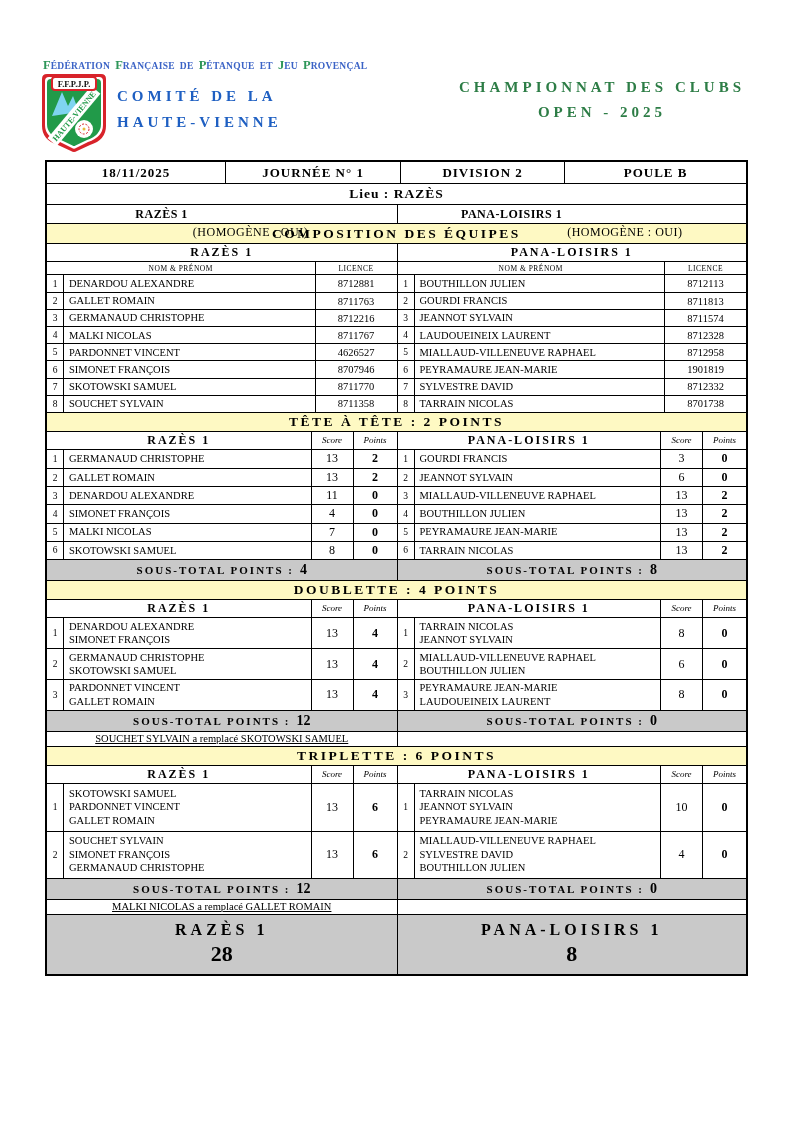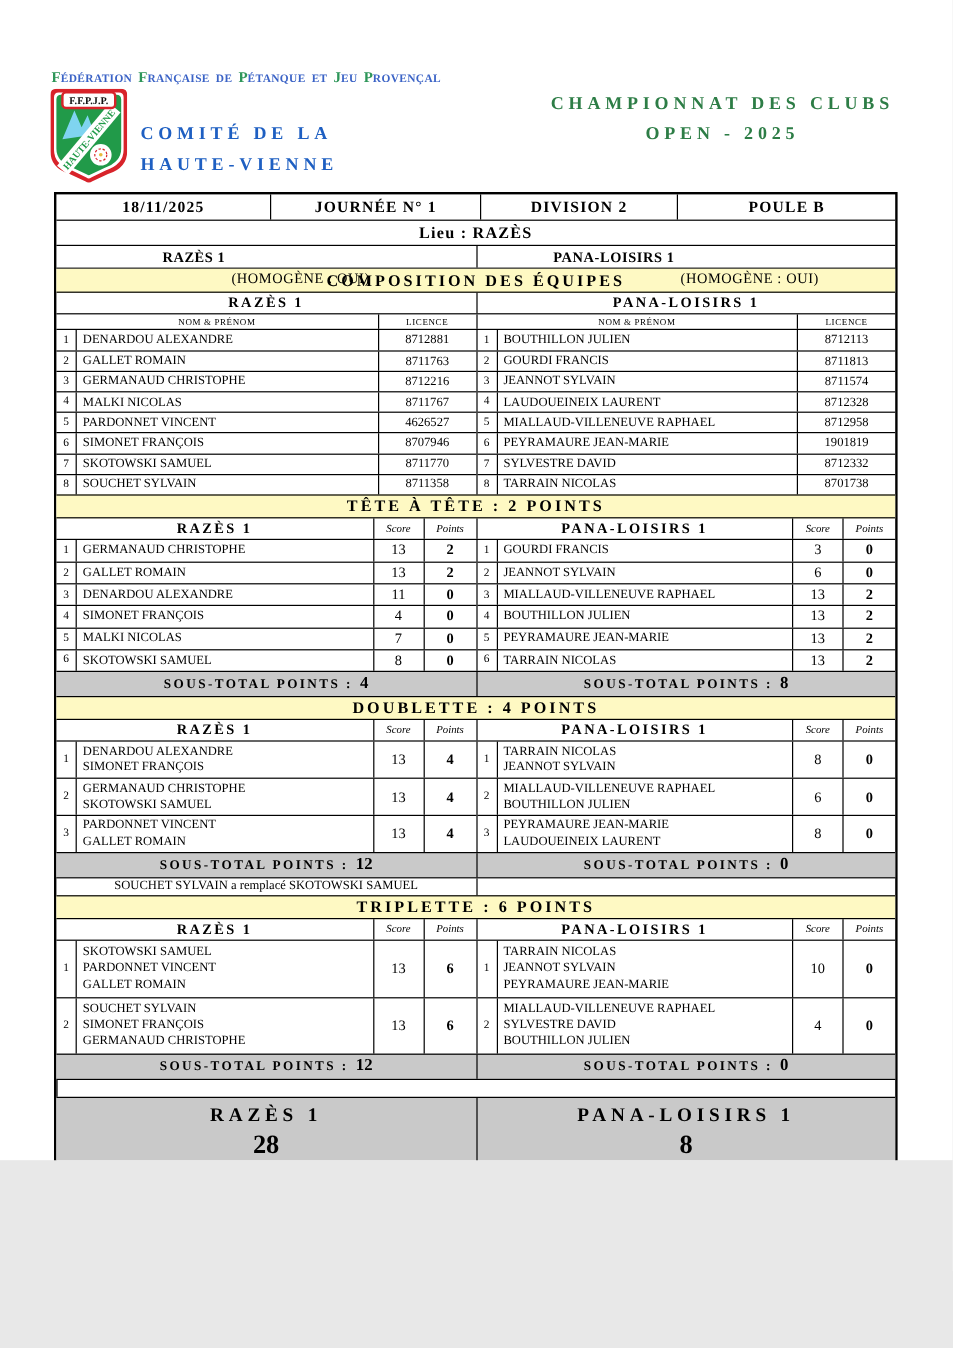--- a/index.html
+++ b/index.html
@@ -1,31 +1,31 @@
 <!DOCTYPE html>
 <html><head>
 <meta charset="utf-8">
 <style>
   * { margin:0; padding:0; box-sizing:border-box; }
   html,body { background:#e8e8e8; }
   .page {
-    position:relative; width:794px; height:967px; background:#ffffff;
+    position:relative; width:794px; height:1123px; background:#ffffff;
     font-family:"Liberation Serif","DejaVu Serif",serif; color:#000;
     margin:0 auto; overflow:hidden;
   }
 
   
   .fed-line { position:absolute; left:43px; top:55px; white-space:nowrap; }
   .fed-word { margin-right:5px; font-weight:bold; }
   .fed-init { color:#2e9659; font-size:12.5px; }
   .fed-rest { color:#3b63c6; font-size:9.5px; text-transform:uppercase; letter-spacing:.3px; }
 
   .logo-box { position:absolute; left:42px; top:74px; width:64px; height:79px; }
 
-  .comite { position:absolute; left:117px; top:99px; color:#1e5fc2; font-weight:bold;
+  .comite { position:absolute; left:117px; top:83px; color:#1e5fc2; font-weight:bold;
             font-size:15px; letter-spacing:4px; line-height:26px; white-space:nowrap; }
   .champ  { position:absolute; left:426px; top:75px; width:352px; text-align:center;
             color:#2d7d46; font-weight:bold; font-size:15px; letter-spacing:4px; line-height:25px; }
 
   
   .sheet { position:absolute; left:45px; top:160px; width:703px; border:2.5px solid #000; background:#fff; }
   .row   { display:flex; align-items:stretch; }
   .c     { display:flex; align-items:center; justify-content:center; overflow:hidden; }
 
   .hdr4 { height:22px; border-bottom:1px solid #000; font-weight:bold; font-size:13px; letter-spacing:1px; }
@@ -74,21 +74,21 @@
   .comp .grid-row { height:17.1px; }
   .tete .grid-row { height:18.2px; }
   .doub .grid-row { height:30.6px; }
   .trip .grid-row { height:47px; }
 
   .subtotal { height:21px; background:#c9c9c9; border-top:1px solid #000; }
   .subtotal .half { display:flex; align-items:center; justify-content:center; height:100%; }
   .sub-lab { font-weight:bold; font-size:11px; letter-spacing:2px; }
   .sub-val { font-weight:bold; font-size:14px; margin-left:6px; }
 
-  .notes { height:15px; border-top:1px solid #000; }
+  .notes { height:15px; border-top:1px solid #000;text-decoration:underline; }
   .notes .half { display:flex; align-items:center; justify-content:center; height:100%; font-size:10.5px; }
 
   .final { height:60px; background:#c9c9c9; border-top:1.5px solid #000; }
   .final .half { display:flex; flex-direction:column; align-items:center; justify-content:center; height:100%; }
   .fin-name { font-weight:bold; font-size:16px; letter-spacing:4px; }
   .fin-score { font-weight:bold; font-size:22px; margin-top:2px;font-family:Liberation Serif, serif; }
 </style>
 </head>
 <body>
 
@@ -606,20 +606,21 @@
       <div class="half">
         <span class="sub-lab">SOUS-TOTAL POINTS :</span>
         <span class="sub-val">12</span>
       </div>
       <div class="half rgt">
         <span class="sub-lab">SOUS-TOTAL POINTS :</span>
         <span class="sub-val">0</span>
       </div>
     </div>
     <div class="row notes">
+      <div class="half">MALKI NICOLAS a remplacé GALLET ROMAIN</div>
       <div class="half rgt"></div>
     </div>
 
     <div class="row final">
       <div class="half">
         <div class="fin-name">RAZÈS 1</div>
         <div class="fin-score">28</div>
       </div>
       <div class="half rgt">
         <div class="fin-name">PANA-LOISIRS 1</div>

